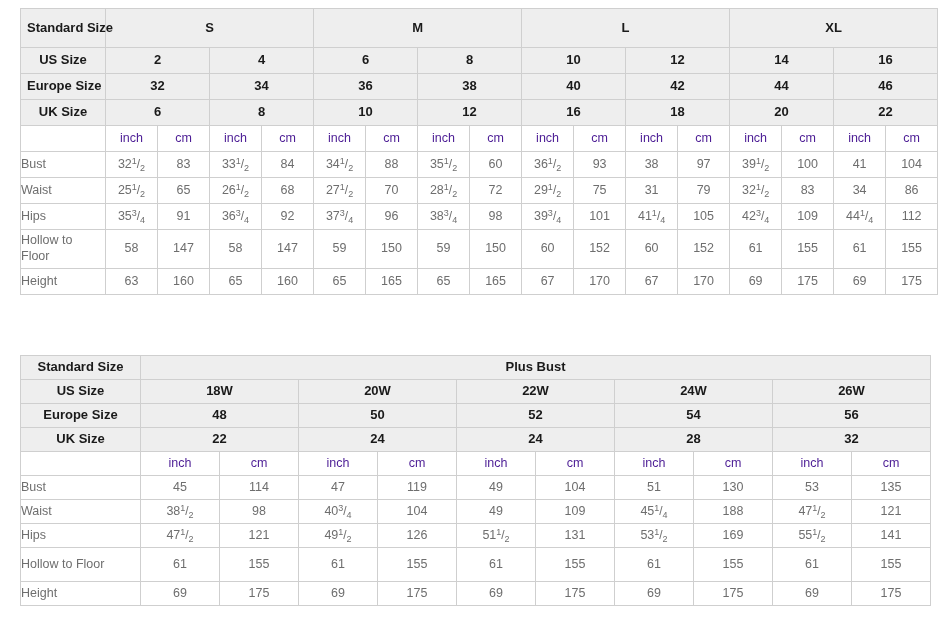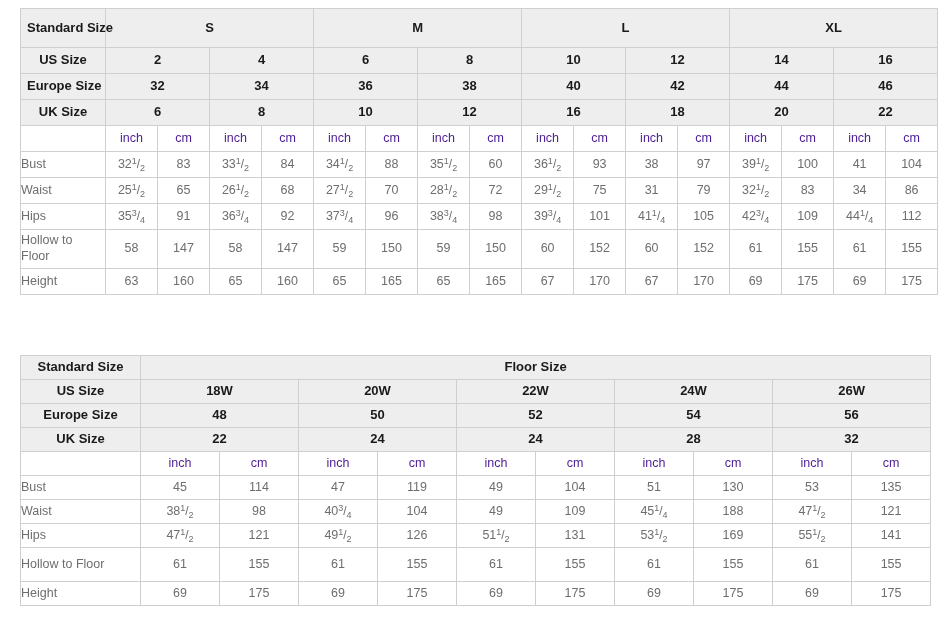--- a/index.html
+++ b/index.html
@@ -262,21 +262,21 @@
       <col style="width:79px">
         <col style="width:79px">
       <col style="width:79px">
         <col style="width:79px">
       <col style="width:79px">
         <col style="width:79px">
     </colgroup>
     <tbody>
       <tr>
         <td class="hd">Standard Size</td>
-        <td class="hd alignleft-sm" colspan="10">Floor Size</td>
+        <td class="hd alignleft-sm" colspan="10">Plus Bust</td>
       </tr>
       <tr>
         <td class="hd">US Size</td>
         <td class="hd" colspan="2">18W</td>
         <td class="hd" colspan="2">20W</td>
         <td class="hd" colspan="2">22W</td>
         <td class="hd" colspan="2">24W</td>
         <td class="hd" colspan="2">26W</td>
       </tr>
       <tr>

